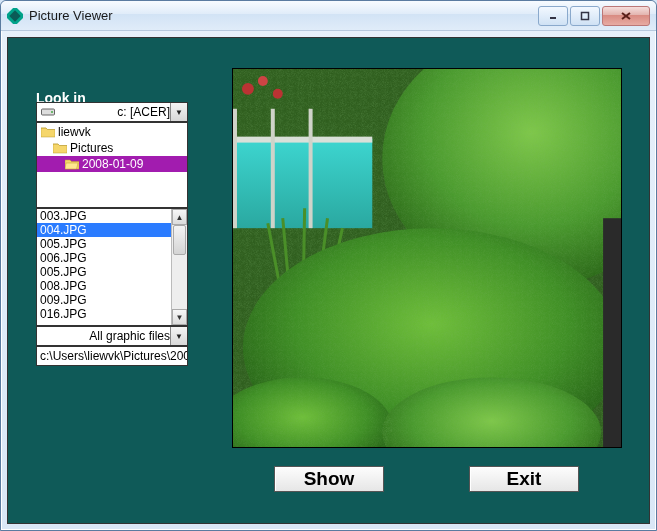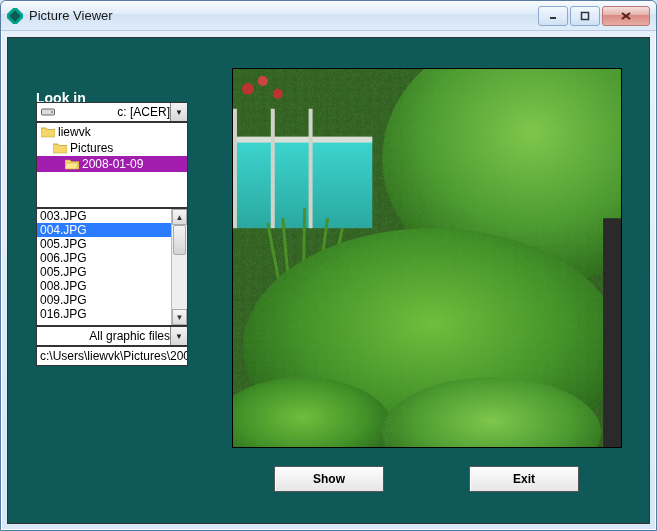--- a/index.html
+++ b/index.html
@@ -198,21 +198,21 @@
     display: flex;
     justify-content: space-around;
   }
   .btn {
     width: 110px;
     height: 26px;
     background: linear-gradient(#fdfdfd,#e6e6e6);
     border: 1px solid #555;
     display: flex; align-items: center; justify-content: center;
     font-weight: bold;
-    font-size: 12px;
+    font-size: 19px;
     box-shadow: 1px 1px 0 #fff inset;
   }
 </style>
 </head>
 <body>
 
 <div class="window">
 
   <div class="titlebar">
     <span class="app-icon">

